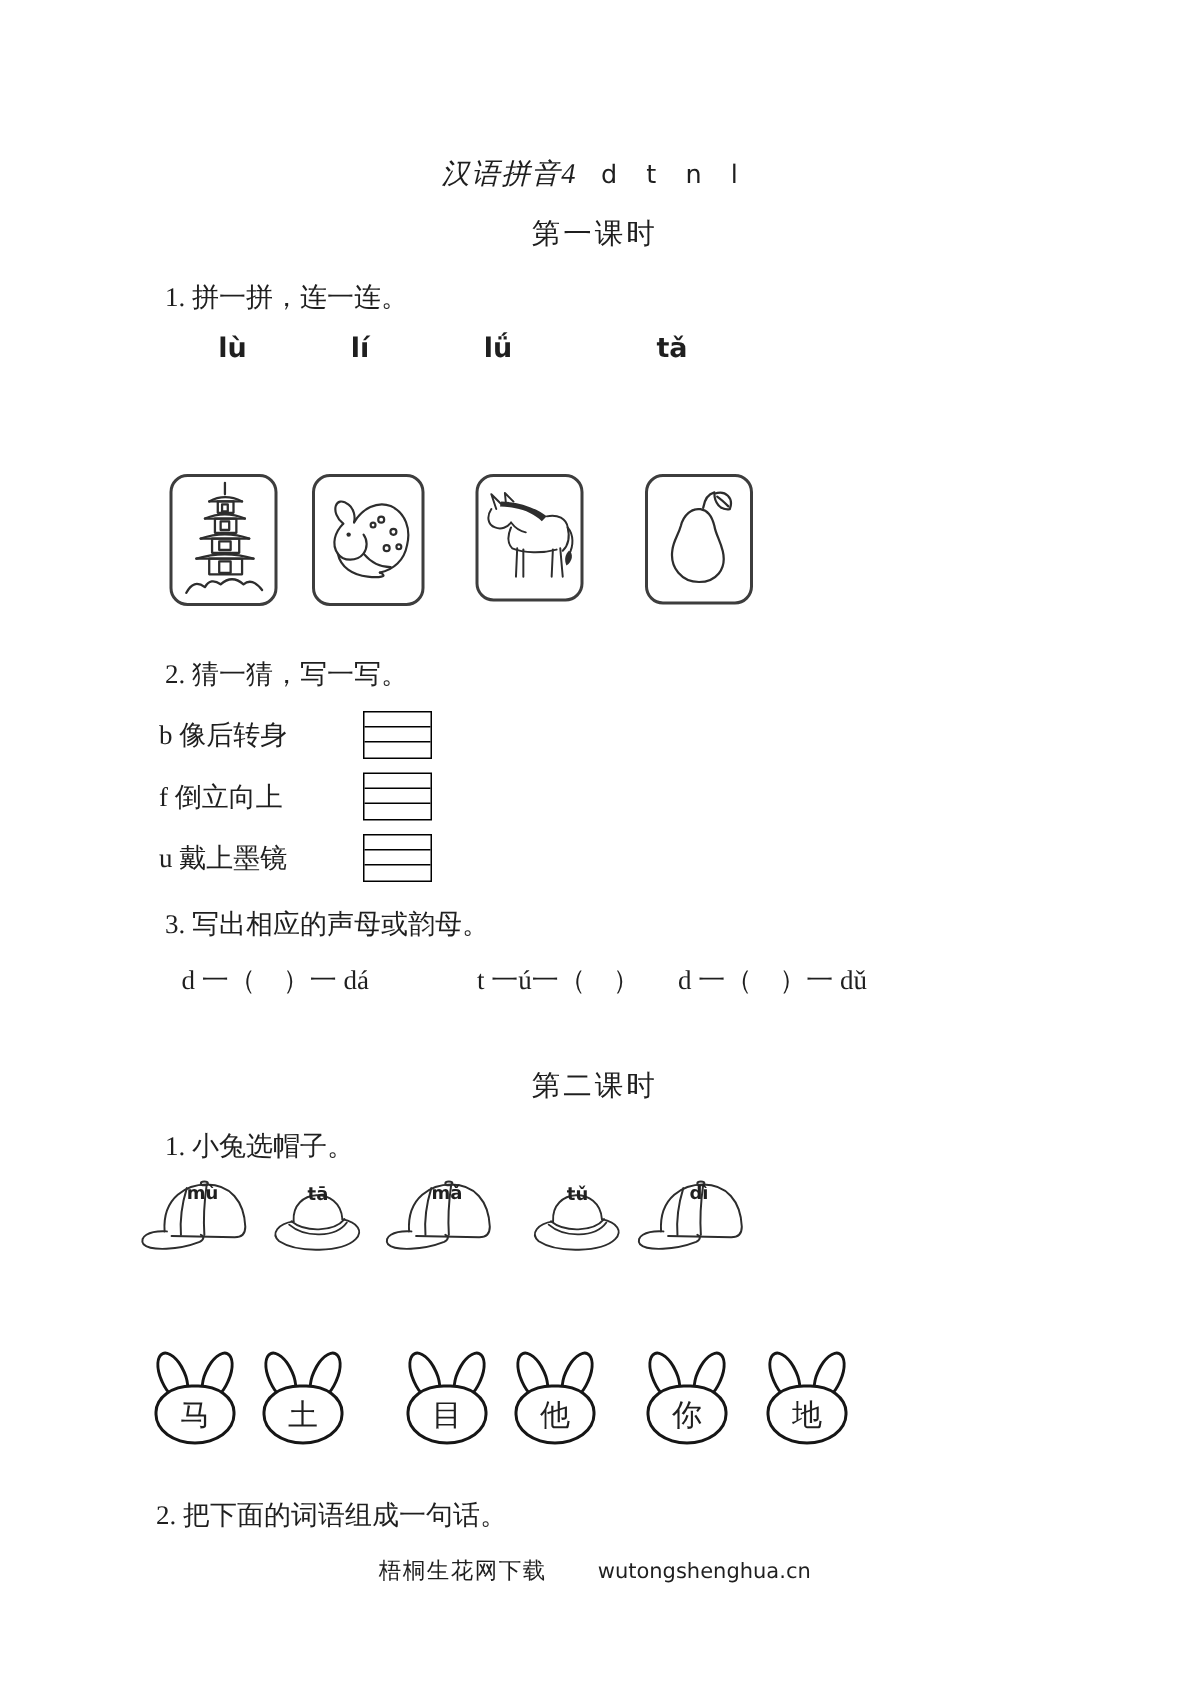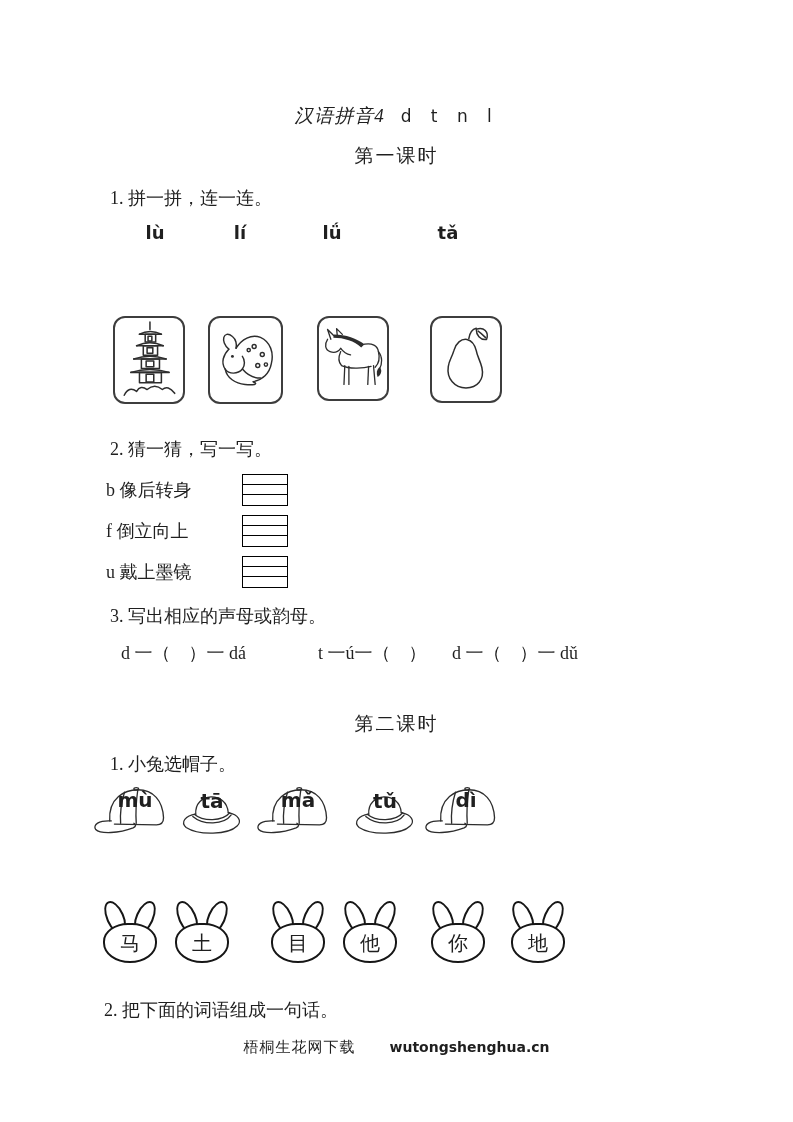--- a/index.html
+++ b/index.html
@@ -71,21 +71,21 @@
   .hats-row { top:777px; left:0; width:100%; height:80px; }
   .hat { position:absolute; top:0; }
   .hat svg { stroke:#2d2d2d; fill:none; stroke-width:1.7;
     stroke-linecap:round; stroke-linejoin:round; }
   .hat-cap { width:78px; height:66px; }
   .hat-sun { width:68px; height:68px; }
   #hat-0 { left:91px; }  #hat-1 { left:178px; top:2px; }
   #hat-2 { left:254px; } #hat-3 { left:351px; top:2px; }
   #hat-4 { left:422px; } #hat-5 { left:517px; top:2px; }
   .hat-label { position:absolute; left:0; width:100%; text-align:center;
-    font-family:"DejaVu Sans","Liberation Sans",sans-serif; font-weight:700; font-size:20px; }
+    font-family:"DejaVu Sans","Liberation Sans",sans-serif; font-weight:700; font-size:12px; }
   .hat-cap .hat-label { top:11px; padding-left:10px; }
   .hat-sun .hat-label { top:10px; }
 
   
   .rabbits-row { top:898px; left:0; width:100%; height:72px; }
   .rabbit { position:absolute; top:0; width:58px; height:66px; }
   #rabbit-0 { left:101px; } #rabbit-1 { left:173px; }
   #rabbit-2 { left:269px; } #rabbit-3 { left:341px; }
   #rabbit-4 { left:429px; } #rabbit-5 { left:509px; }
   .ear { position:absolute; top:2px; width:18px; height:34px;
@@ -93,21 +93,21 @@
   .ear-left  { left:5px;  transform:rotate(-24deg); }
   .ear-right { right:5px; transform:rotate(24deg); }
   .rabbit-head { position:absolute; top:25px; left:2px; width:54px; height:40px;
     border:2.6px solid #161616; border-radius:46% 46% 50% 50%; background:#fff;
     display:flex; align-items:center; justify-content:center; font-size:20px; }
 
   
   .footer { top:1038px; left:0; width:100%; text-align:center; font-size:15px; }
   .footer-site { letter-spacing:1px; }
   .footer-url { font-family:"DejaVu Sans","Liberation Sans",sans-serif;
-    font-weight:700; font-size:14px; margin-left:34px; }
+    font-weight:400; font-size:14px; margin-left:34px; }
 </style>
 </head>
 <body>
 
 <div class="page">
 
   <div class="abs doc-title">
     <span class="title-cn">汉语拼音4</span><span class="title-latin">d t n l</span>
   </div>
 

